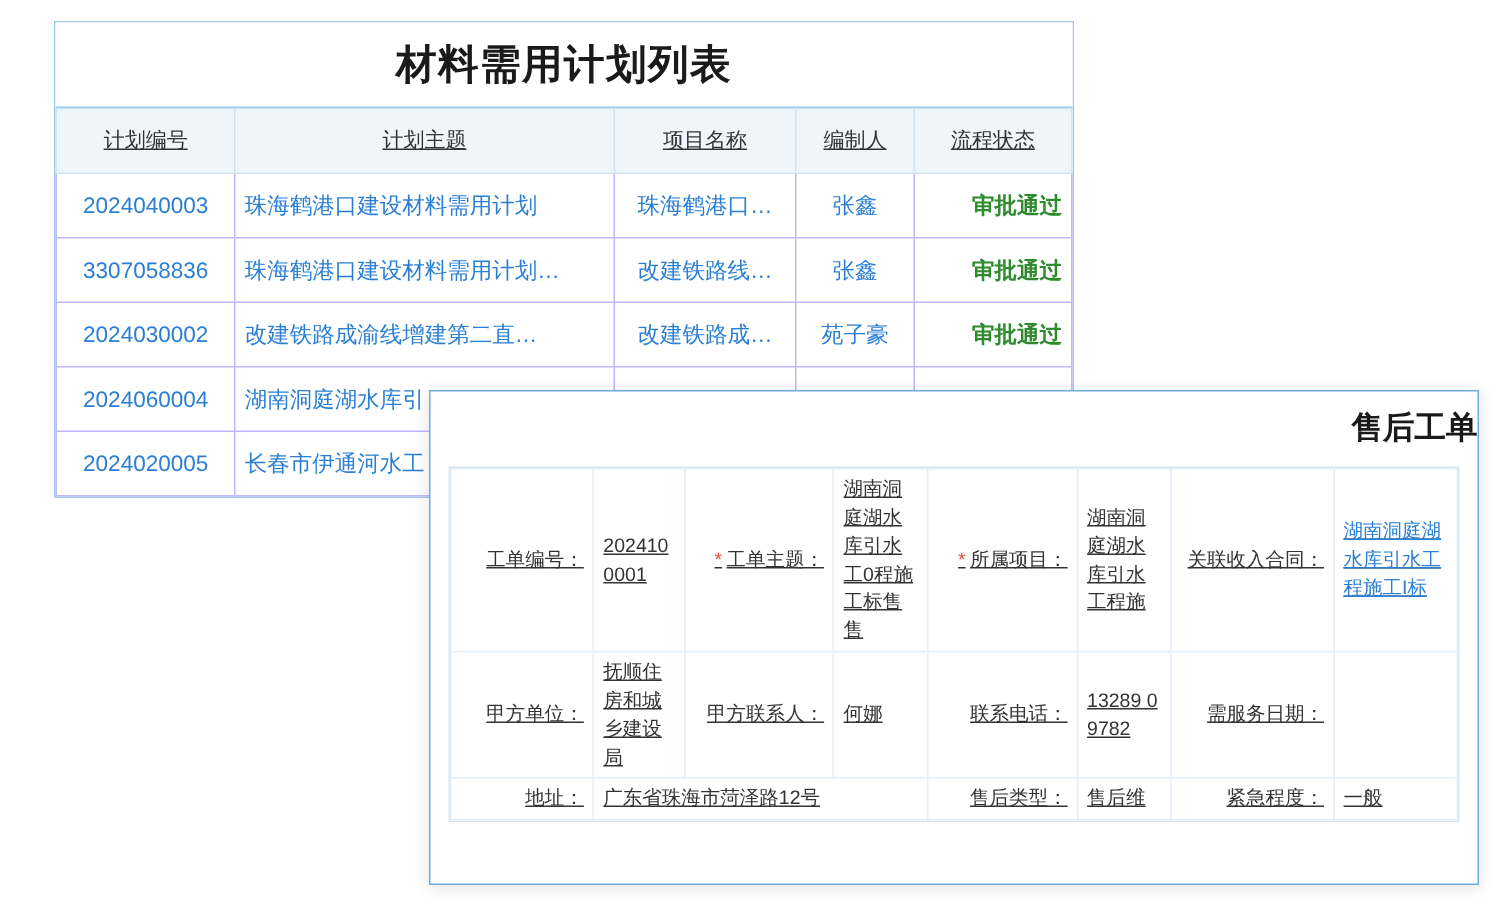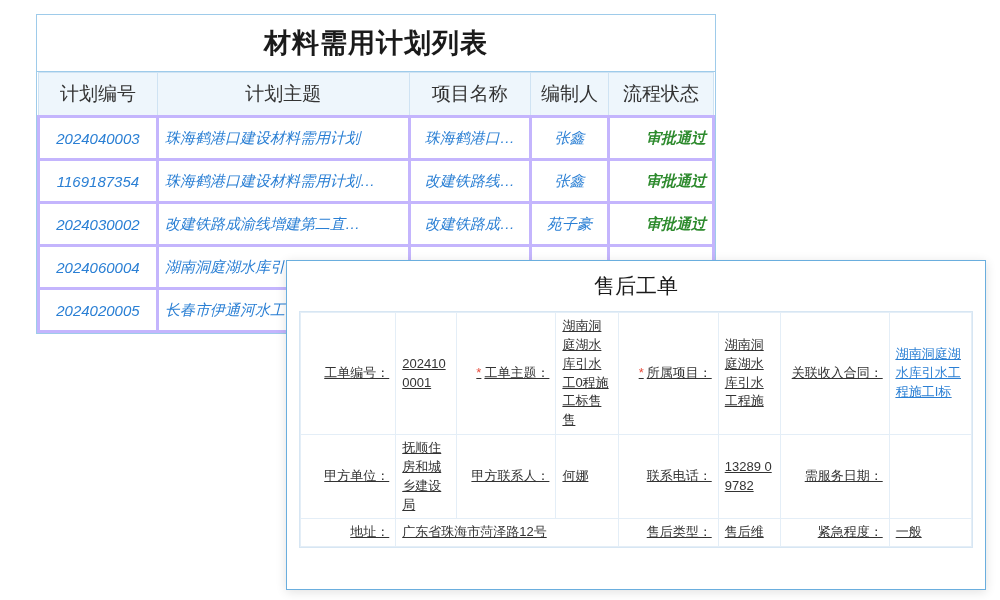--- a/index.html
+++ b/index.html
@@ -43,39 +43,39 @@
 
   table.plan-table {
     border-collapse: collapse;
     width: 100%;
     table-layout: fixed;
   }
 
   table.plan-table th {
     background: #eef6fc;
     color: #333333;
-    font-size: 19px;
+    font-size: 14px;
     font-weight: normal;
     height: 40px;
     border: 1px solid #cfe3f3;
     text-align: center;
+    text-decoration: underline;
   }
 
   table.plan-table td {
     height: 43px;
-    border: 3px solid #c4b5fd;
+    border: 1px solid #c4b5fd;
     font-size: 15px;
     text-align: center;
     color: #2a7fd4;
     white-space: nowrap;
     overflow: hidden;
     text-overflow: ellipsis;
     padding: 0 6px;
     box-sizing: border-box;
-    font-style: italic;
   }
 
   table.plan-table td.theme {
     text-align: left;
   }
 
   table.plan-table td.status {
     color: #2e8b2e;
     font-weight: bold;
     text-align: right;
@@ -97,23 +97,23 @@
     background: #ffffff;
     border: 1px solid #6aaede;
     box-shadow: 0 2px 10px rgba(0,0,0,0.12);
     box-sizing: border-box;
     overflow: hidden;
   }
 
   .order-title {
     height: 50px;
     line-height: 50px;
-    text-align: center;
+    text-align: right;
     font-size: 21px;
-    font-weight: normal;
+    font-weight: bold;
     color: #1a1a1a;
   }
 
   .group-box {
     margin: 0 12px;
     border: 1px solid #d7e6f3;
     box-sizing: border-box;
   }
 
   .group-header {
@@ -206,21 +206,21 @@
       </thead>
       <tbody>
         <tr>
           <td>2024040003</td>
           <td class="theme">珠海鹤港口建设材料需用计划</td>
           <td>珠海鹤港口…</td>
           <td>张鑫</td>
           <td class="status">审批通过</td>
         </tr>
         <tr>
-          <td>1169187354</td>
+          <td>3307058836</td>
           <td class="theme">珠海鹤港口建设材料需用计划…</td>
           <td>改建铁路线…</td>
           <td>张鑫</td>
           <td class="status">审批通过</td>
         </tr>
         <tr>
           <td>2024030002</td>
           <td class="theme">改建铁路成渝线增建第二直…</td>
           <td>改建铁路成…</td>
           <td>苑子豪</td>

